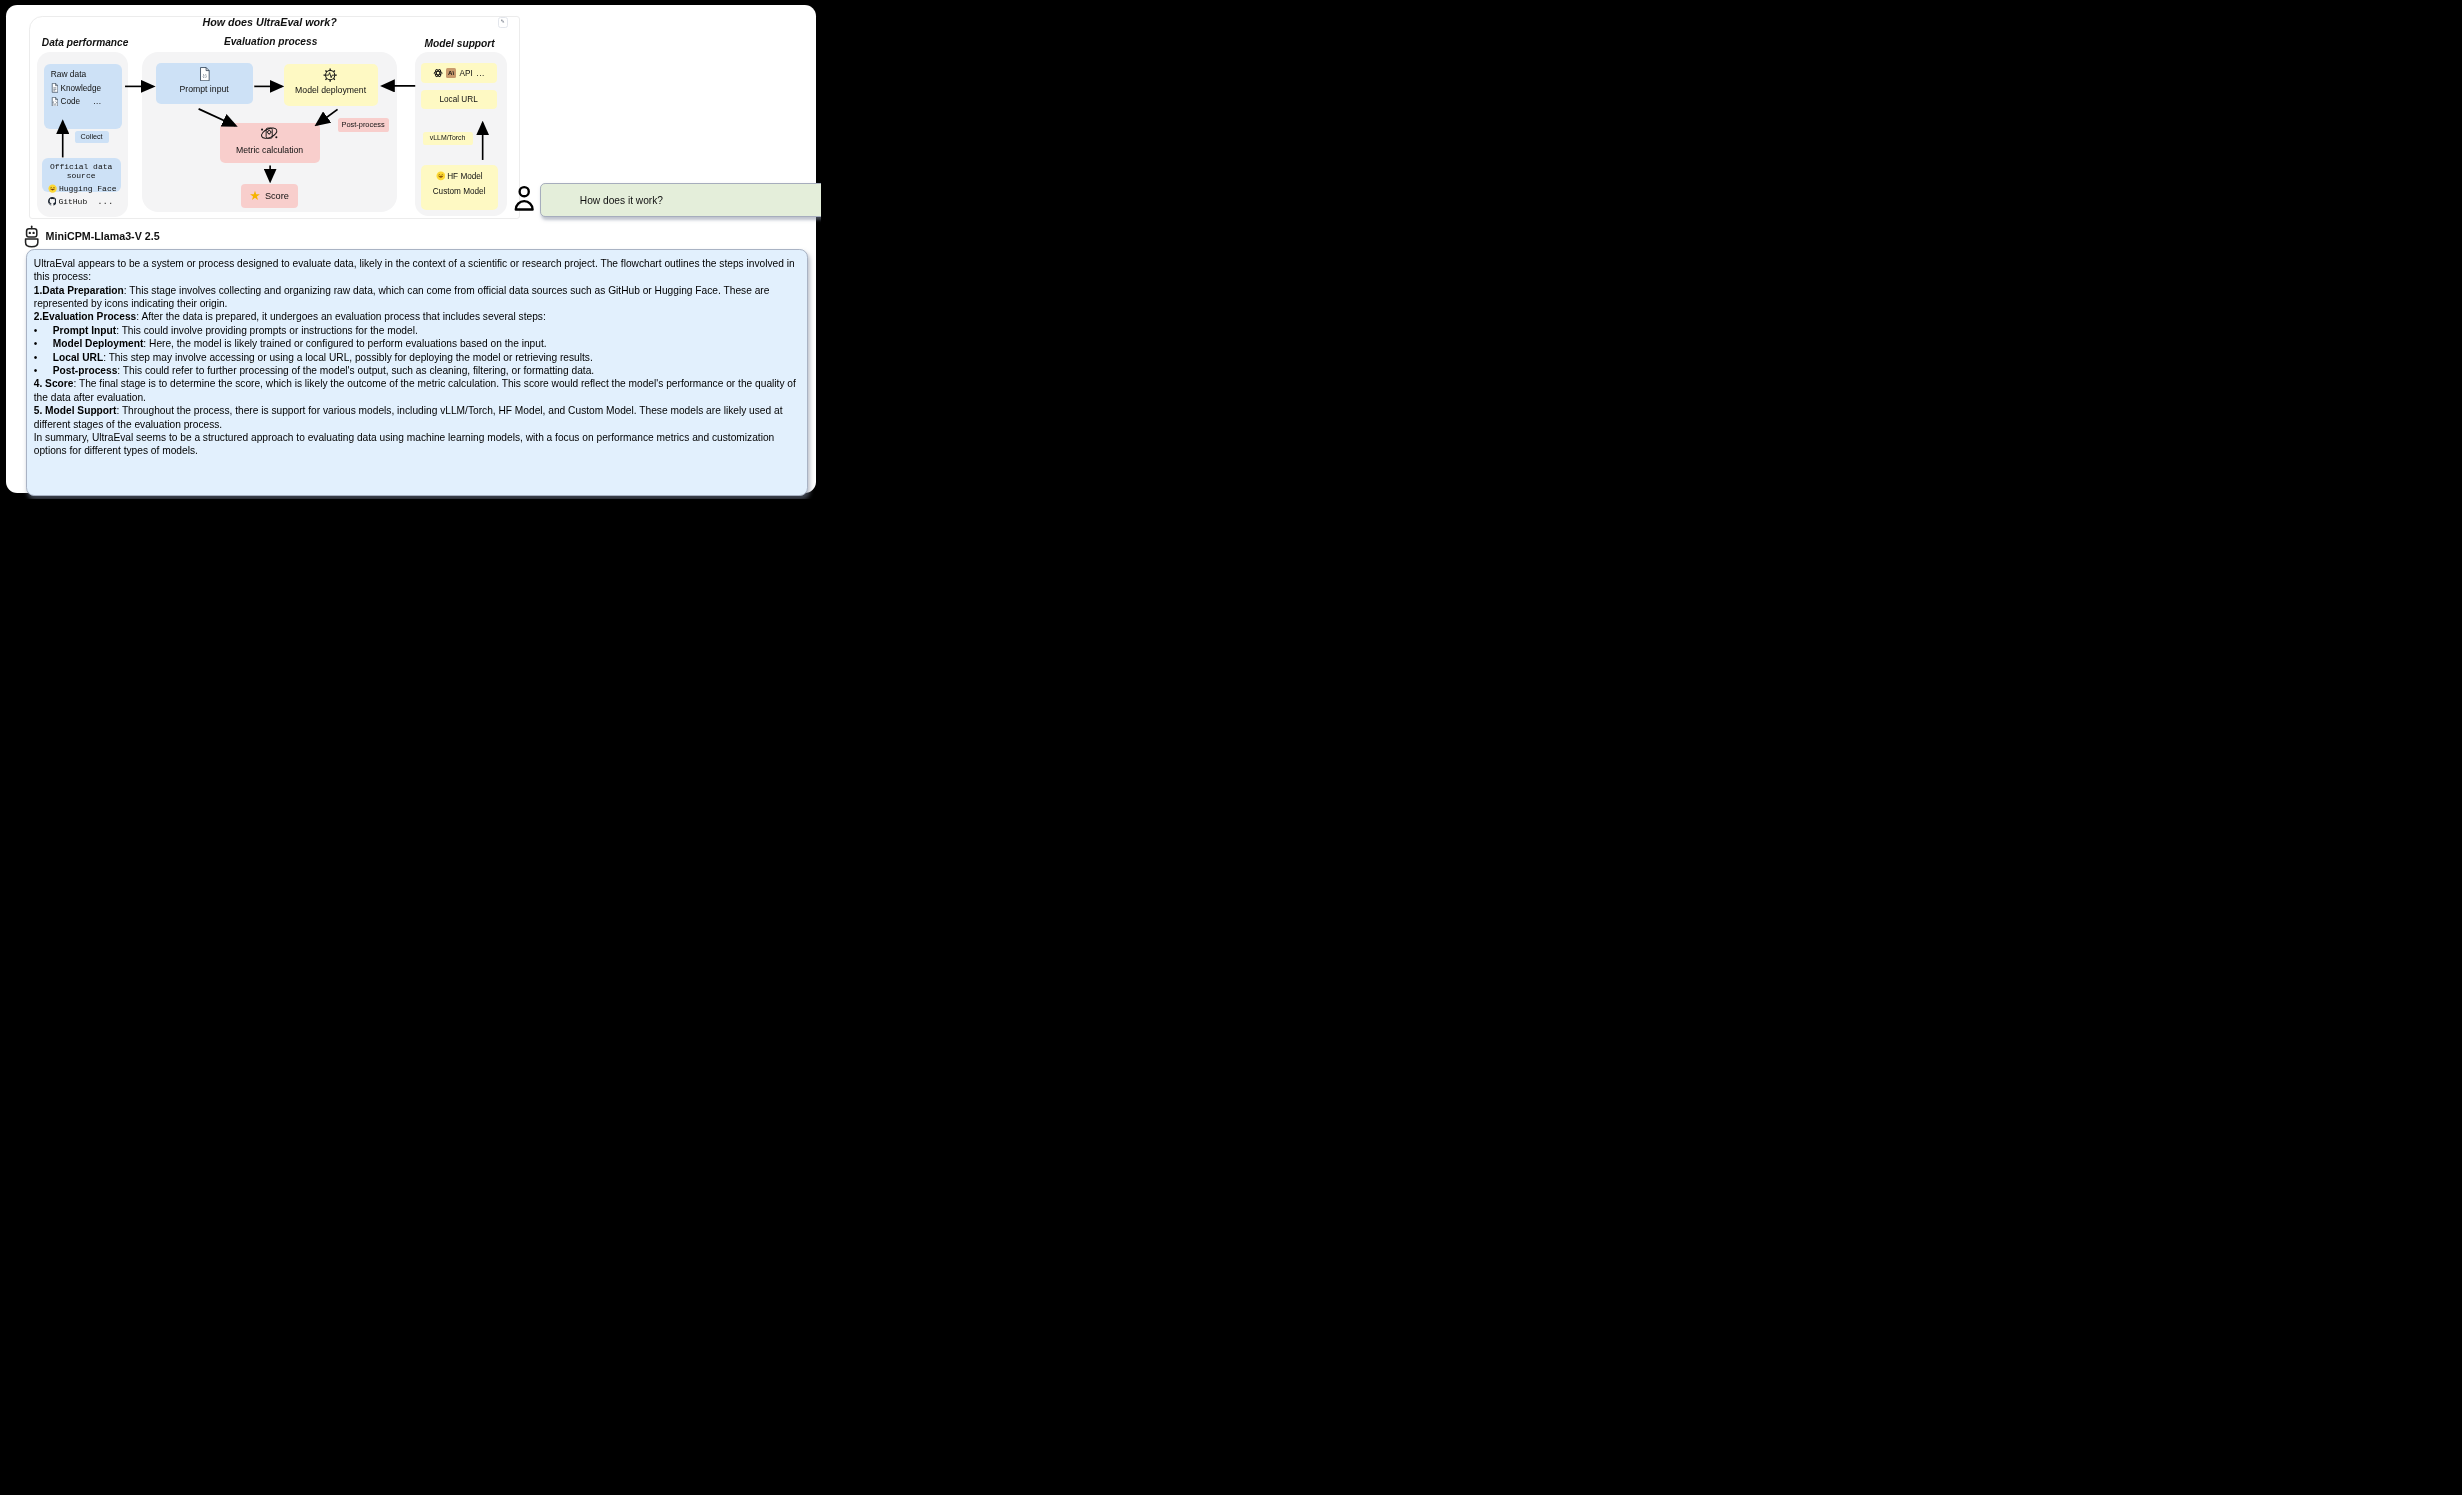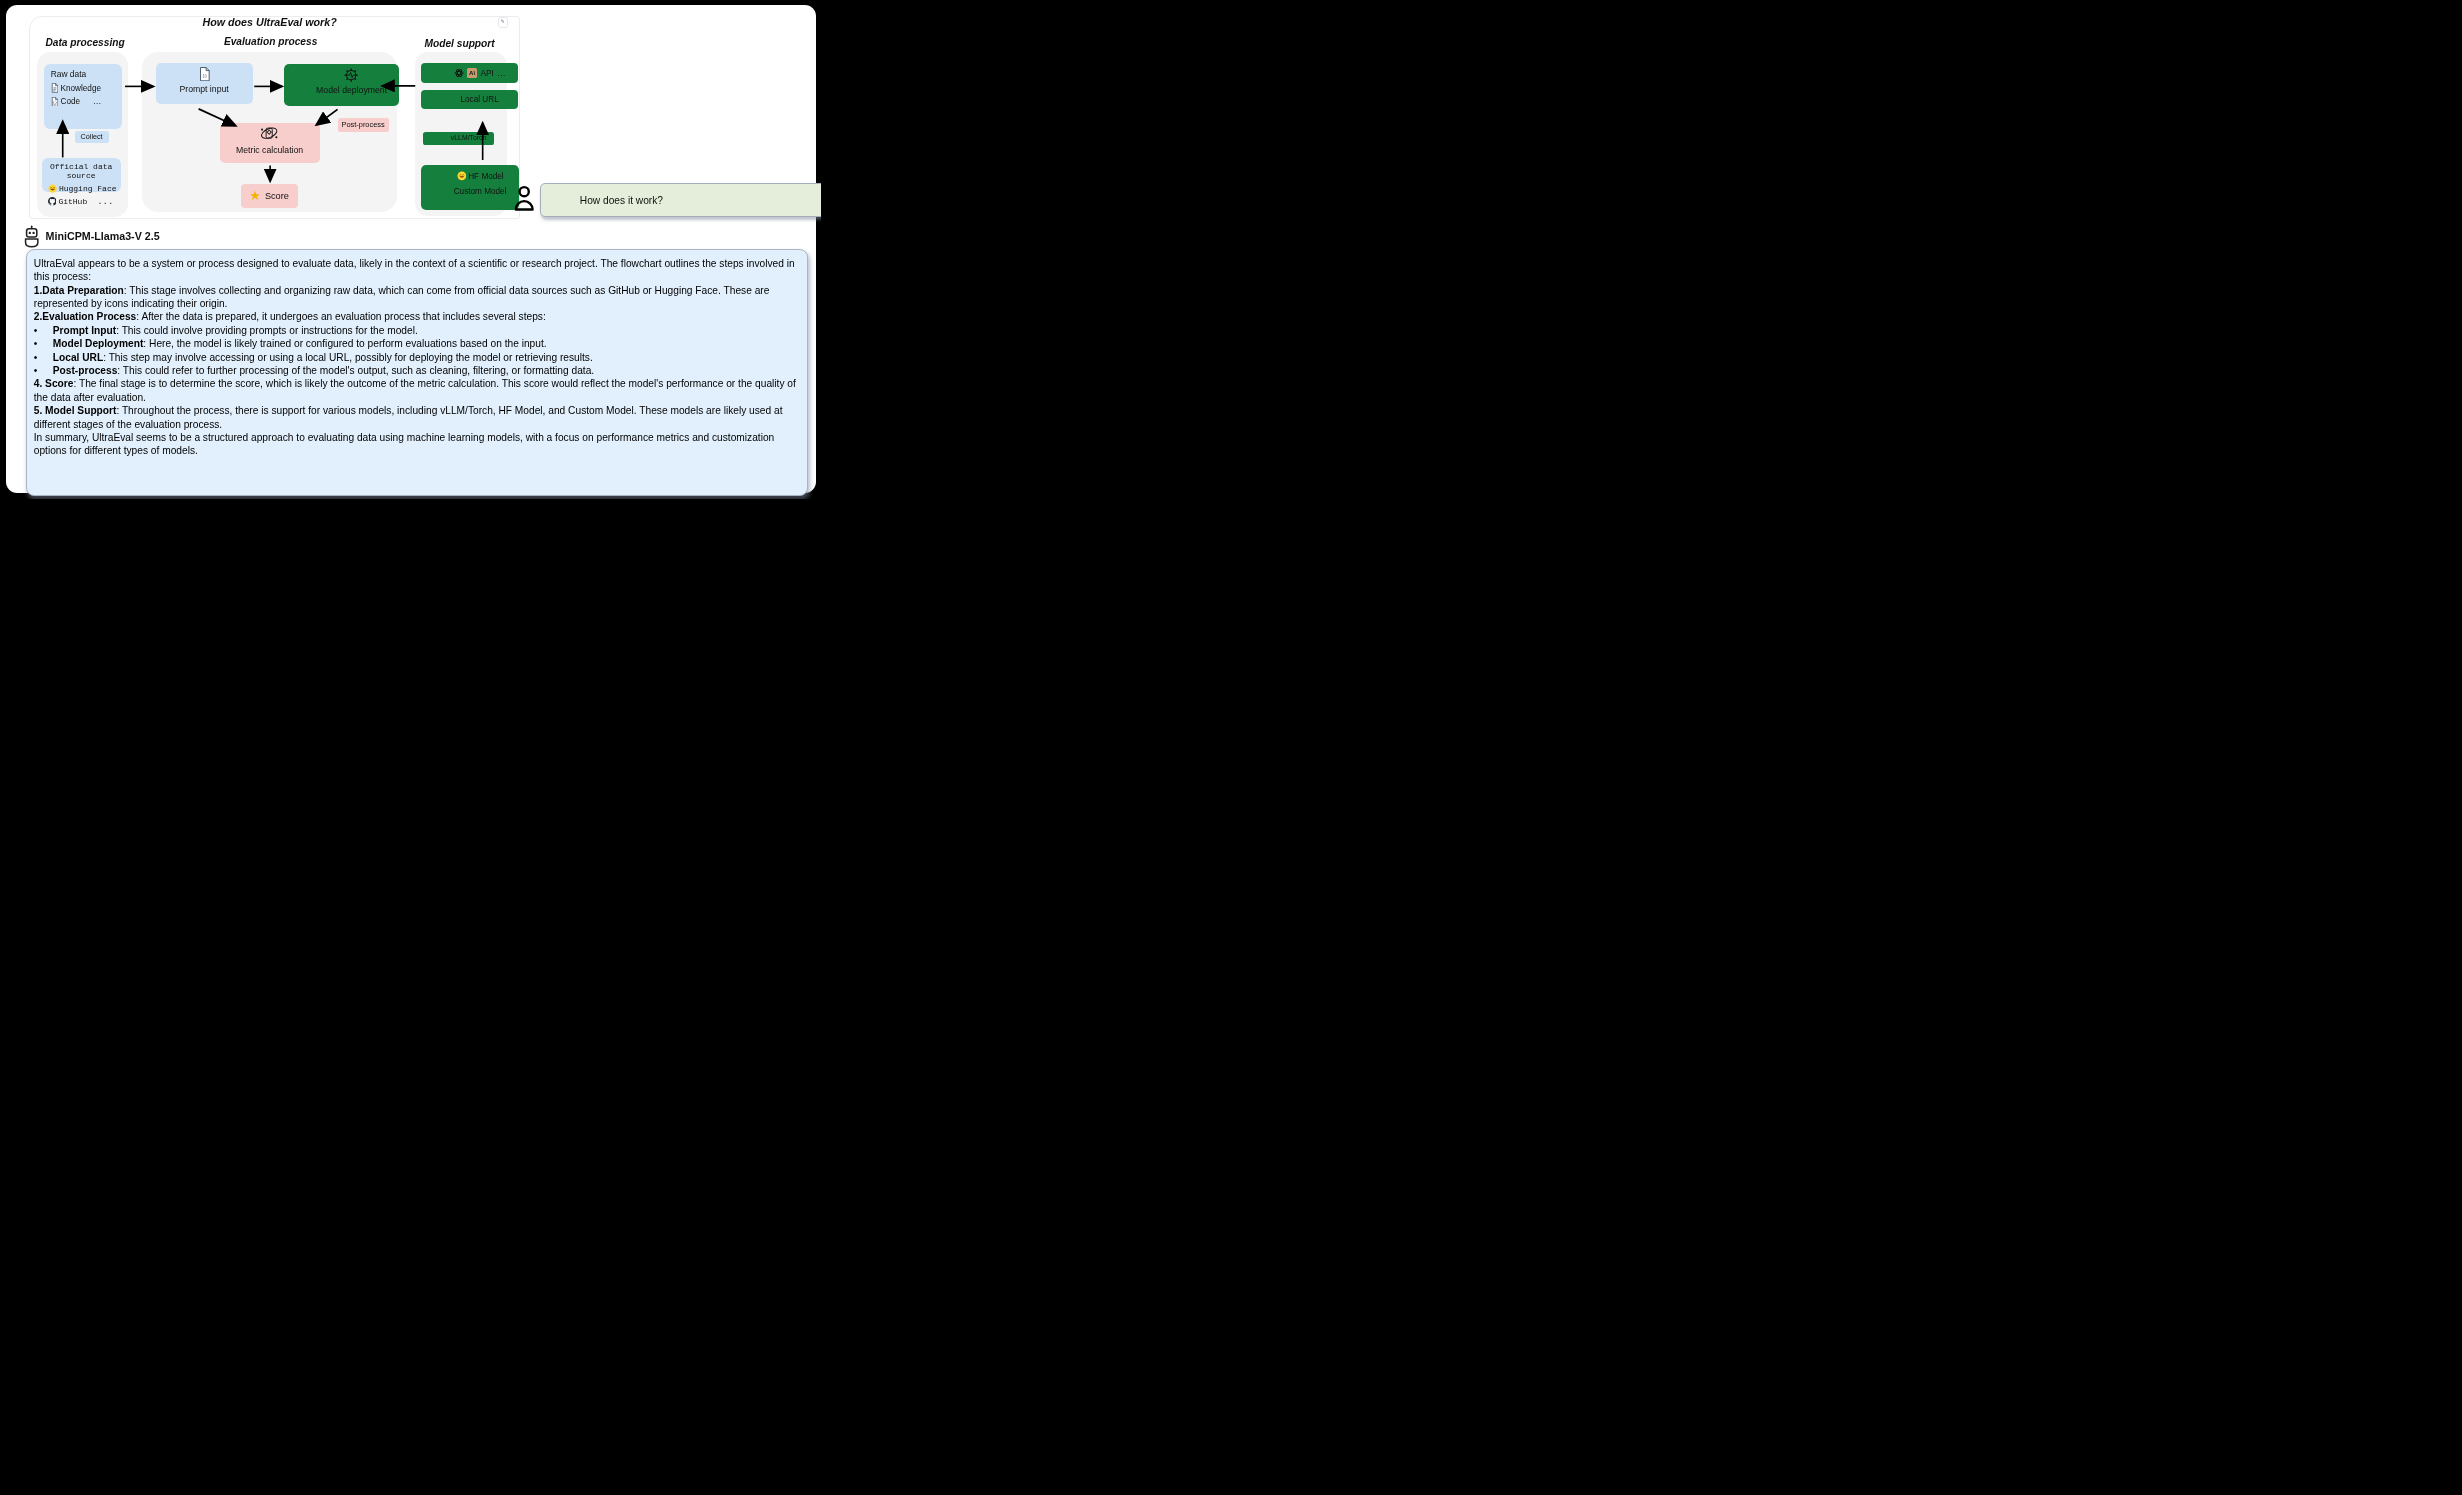--- a/index.html
+++ b/index.html
@@ -2,21 +2,21 @@
 <html style="font-size:8.2px"><head>
 <meta charset="utf-8">
 <style>
   html,body{margin:0;padding:0;background:#000;}
   .stage{position:relative;width:821px;height:499px;background:#000;font-family:"Liberation Sans",sans-serif;overflow:hidden;}
   .card{position:absolute;left:5.6px;top:5.1px;width:810px;height:488px;background:#ffffff;border-radius:11.2px;}
   .abs{position:absolute;}
   .hdr{font-weight:bold;font-style:italic;color:#111;text-align:center;}
   .gray-box{background:#f4f4f5;border-radius:13.3px;}
   .blue-box{background:#cde1f6;border-radius:6.1px;color:#111;}
-  .green-box{background:#15803d;border-radius:5.1px;color:#111;padding-left:21px;}
+  .green-box{background:#fef9c3;border-radius:5.1px;color:#111;}
   .pink-box{background:#f8cecc;border-radius:5.1px;color:#111;}
   .row{display:flex;align-items:center;gap:2px;}
   .lbl{font-size:8.2px;color:#111;}
   .img-card{border:0.5px solid #ececec;border-radius:13.3px 3.1px 3.1px 3.1px;background:#fff;}
   .edit-btn{width:8.2px;height:8.2px;border:0.5px solid #e3e6ec;border-radius:2.6px;color:#5a6270;
             font-size:5.1px;line-height:7.7px;text-align:center;background:#fff;}
   .arrows{position:absolute;left:0;top:0;pointer-events:none;}
   .anthropic-chip{display:inline-block;width:9.7px;height:9.7px;background:#c89a6d;border-radius:1.5px;
                   color:#111;font-weight:800;font-size:6.1px;line-height:9.7px;text-align:center;}
   .star{color:#f5b301;font-size:12.8px;line-height:1;}
@@ -37,21 +37,21 @@
 <body>
 
 <div class="stage">
   <div class="card">
 
     <div class="abs img-card" style="left:23.5px;top:10.7px;width:489px;height:201px;"></div>
     <div class="abs edit-btn" style="left:492px;top:12.3px;">✎</div>
 
     <div class="abs hdr" style="left:167px;top:11.2px;width:194px;font-size:10.7px;">How does UltraEval work?</div>
 
-    <div class="abs hdr" style="left:23.5px;top:32px;width:112px;font-size:10.2px;">Data processing</div>
+    <div class="abs hdr" style="left:23.5px;top:32px;width:112px;font-size:10.2px;">Data performance</div>
     <div class="abs hdr" style="left:209px;top:31px;width:112px;font-size:10.2px;">Evaluation process</div>
     <div class="abs hdr" style="left:398px;top:33px;width:112px;font-size:10.2px;">Model support</div>
 
     <div class="abs gray-box" style="left:31px;top:47px;width:91px;height:165px;"></div>
     <div class="abs gray-box" style="left:136px;top:47px;width:255px;height:160px;border-radius:16.3px;"></div>
     <div class="abs gray-box" style="left:409px;top:47px;width:92px;height:164px;"></div>
 
     <div class="abs blue-box" style="left:38px;top:59px;width:78px;height:65px;padding:0;">
       <div style="padding:5.1px 0 0 7.2px;font-size:8.4px;">Raw data</div>
       <div class="row" style="padding:4.1px 0 0 7.2px;">

